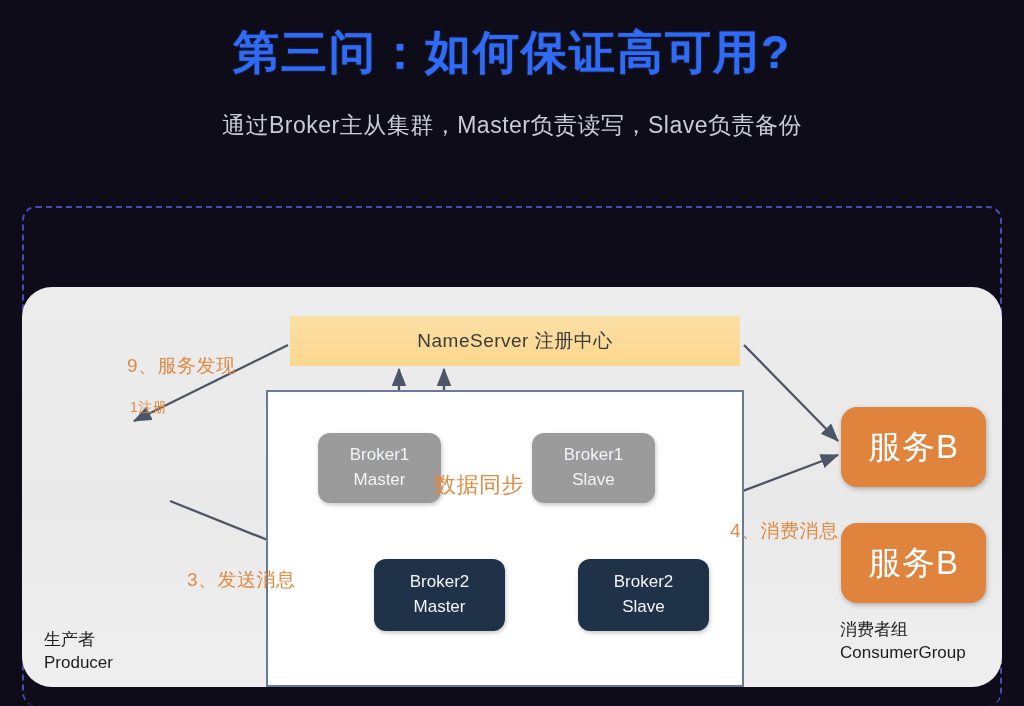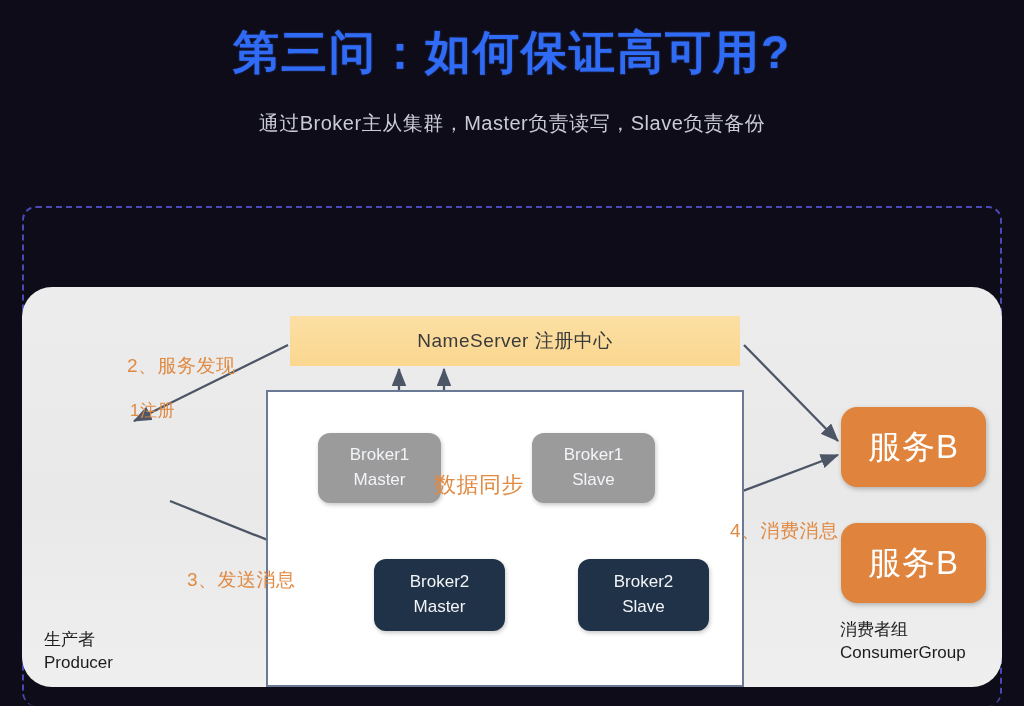--- a/index.html
+++ b/index.html
@@ -15,21 +15,21 @@
   .title {
     position: absolute; left: 0; top: 22px; width: 1024px;
     text-align: center;
     font-size: 46px; font-weight: bold; letter-spacing: 2px;
     color: #2f6bf5;
     text-shadow: 0 0 2px rgba(60,110,255,.55);
   }
   .subtitle {
     position: absolute; left: 0; top: 110px; width: 1024px;
     text-align: center;
-    font-size: 20px; color: #c9cbd6; letter-spacing: .5px;
+    font-size: 23px; color: #c9cbd6; letter-spacing: .5px;
   }
 
   
   .dashed-frame {
     position: absolute; left: 22px; top: 206px;
     width: 980px; height: 500px;
     border: 2px dashed #4a49b5;
     border-radius: 14px;
     border-bottom: none;
   }
@@ -81,21 +81,21 @@
   }
   .svc-a { left: 15px; top: 133px; width: 135px; height: 115px; background: #4a6fc9; }
   .svc-b1 { left: 819px; top: 120px; width: 145px; height: 80px; background: #e0833c; }
   .svc-b2 { left: 819px; top: 236px; width: 145px; height: 80px; background: #e0833c; }
 
   
   .step {
     position: absolute; color: #e08a42; font-size: 19px;
     letter-spacing: .5px; white-space: nowrap;
   }
-  .s1 { left: 108px; top: 112px; font-size: 17px; }
+  .s1 { left: 108px; top: 112px; font-size: 14px; }
   .s2 { left: 105px; top:  66px; }
   .s3 { left: 165px; top: 280px; }
   .s4 { left: 708px; top: 231px; }
   .sync { left: 412px; top: 183px; font-size: 22px; }
 
   
   .caption {
     position: absolute; color: #1c1c1c; font-size: 17px;
     line-height: 1.35; white-space: nowrap;
   }
@@ -165,21 +165,21 @@
     </div>
 
     <div class="node svc svc-b1">
       <span>服务B</span>
     </div>
     <div class="node svc svc-b2">
       <span>服务B</span>
     </div>
 
     <div class="step s1">1注册</div>
-    <div class="step s2">2、服务发现</div>
+    <div class="step s2">9、服务发现</div>
     <div class="step s3">3、发送消息</div>
     <div class="step s4">4、消费消息</div>
     <div class="step sync">数据同步</div>
 
     <div class="caption cap-left">
       <div>生产者</div>
       <div>Producer</div>
     </div>
     <div class="caption cap-right">
       <div>消费者组</div>

